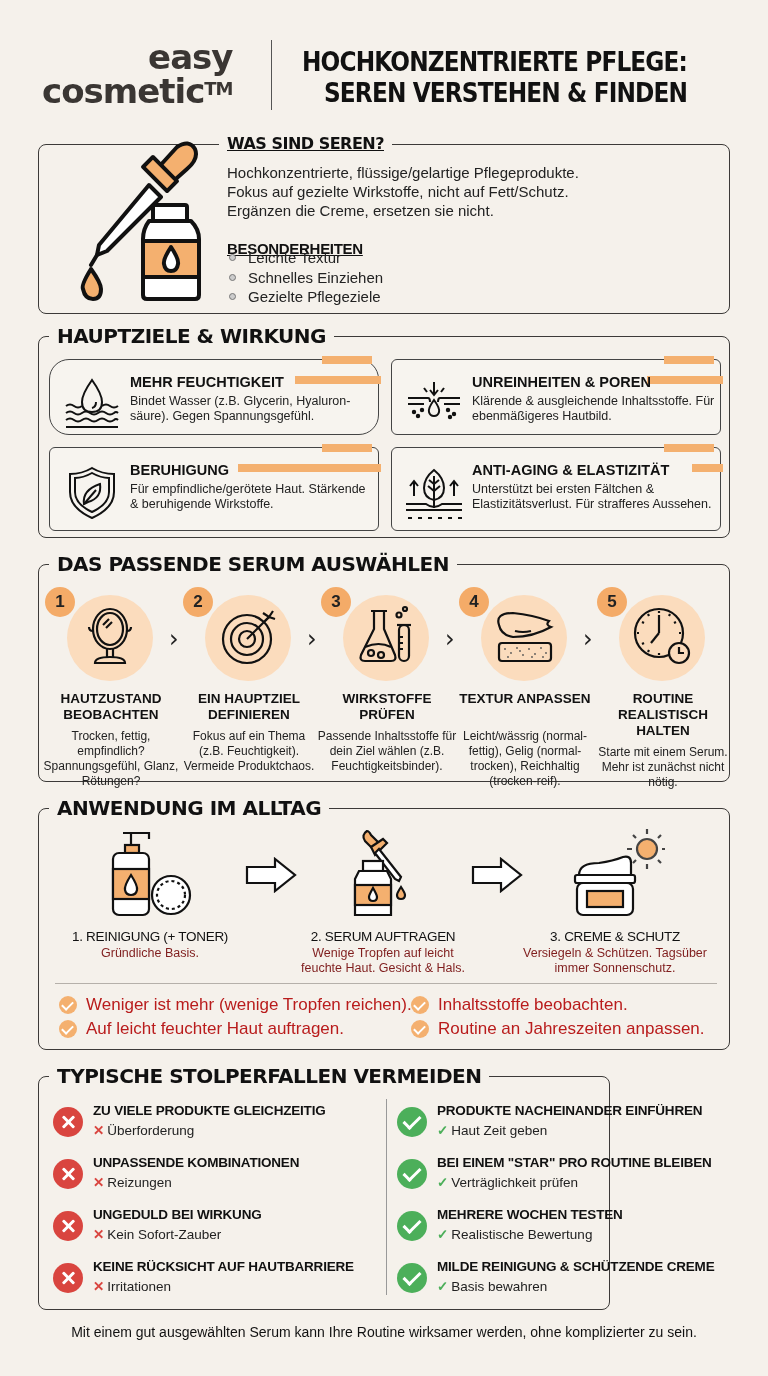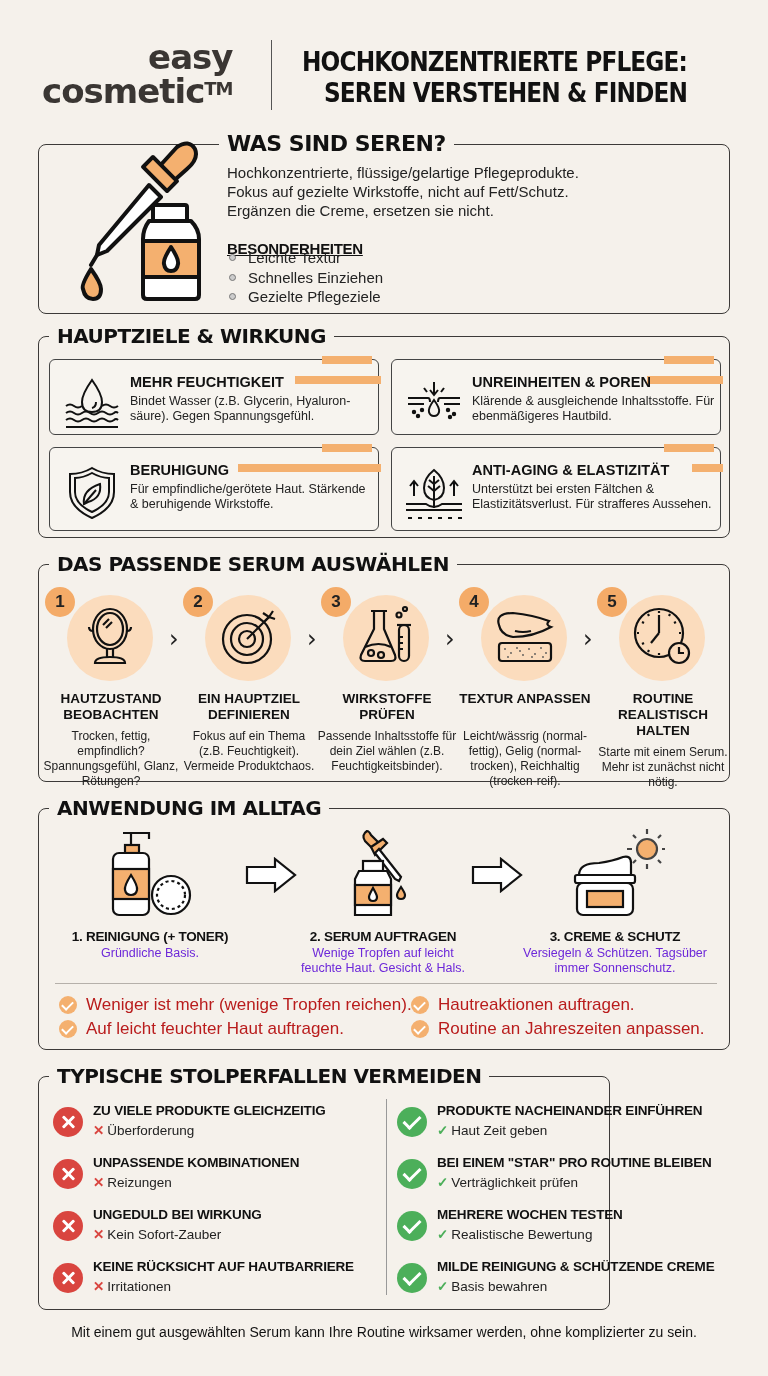--- a/index.html
+++ b/index.html
@@ -15,21 +15,21 @@
   .logo { position: absolute; left: 42px; top: 40px; font-family: "DejaVu Sans", sans-serif; font-weight: bold; color: #3a3633; font-size: 34px; line-height: 34px; letter-spacing: -1px; }
   .logo .tm { font-size: 18px; vertical-align: top; position: relative; top: -2px; }
   .header-divider { position: absolute; left: 271px; top: 40px; width: 1px; height: 70px; background: #555; }
   .main-title { position: absolute; left: 302px; top: 46px; font-family: "DejaVu Sans", sans-serif; font-weight: bold; font-size: 27px; line-height: 31px; color: #111; letter-spacing: -1px; transform: scaleX(0.86); transform-origin: left top; white-space: nowrap; }
 
   .panel { position: absolute; border: 1.5px solid #3c3a38; border-radius: 8px; }
   .panel-title { position: absolute; background: #f5f1eb; padding: 0 8px; font-family: "DejaVu Sans", sans-serif; font-weight: bold; font-size: 20px; color: #111; line-height: 22px; white-space: nowrap; letter-spacing: -0.5px; }
 
   
   #sec-intro { left: 38px; top: 144px; width: 692px; height: 170px; }
-  .intro-title { left: 180px; top: -12px; font-size: 22px; }
+  .intro-title { left: 180px; top: -12px; font-size: 16px; text-decoration: underline; }
   .intro-icon { position: absolute; left: 22px; top: -6px; width: 140px; height: 165px; }
   .intro-text { position: absolute; left: 188px; top: 18px; font-size: 15px; line-height: 19px; color: #222; }
   .intro-sub { position: absolute; left: 188px; top: 95px; font-weight: bold; font-size: 15px; color: #111; letter-spacing: -0.3px; text-decoration: underline; }
   .intro-list { position: absolute; left: 190px; top: 103px; list-style: none; font-size: 15px; line-height: 19.5px; color: #222; }
   .intro-list li { display: flex; align-items: center; }
   .bullet { width: 7px; height: 7px; border: 1.5px solid #777; border-radius: 50%; margin-right: 12px; background: #ccc; }
 
   
   #sec-goals { left: 38px; top: 336px; width: 692px; height: 202px; }
   .goals-title { left: 10px; top: -12px; }
@@ -47,22 +47,22 @@
   .step-num { position: absolute; left: 0; top: 0; width: 30px; height: 30px; border-radius: 50%; background: #f4ab68; font-weight: bold; font-size: 17px; line-height: 30px; text-align: center; color: #222; }
   .step-icon { position: absolute; left: 34px; top: 16px; width: 62px; height: 66px; }
   .step-head { position: absolute; left: 0; top: 104px; width: 132px; font-weight: bold; font-size: 13.5px; line-height: 16px; color: #111; }
   .step-desc { position: absolute; left: -4px; width: 140px; font-size: 12px; line-height: 15px; color: #222; }
   .chevron { position: absolute; top: 60px; font-size: 24px; color: #222; font-family: "DejaVu Sans", sans-serif; }
 
   
   #sec-apply { left: 38px; top: 808px; width: 692px; height: 242px; }
   .apply-title { left: 10px; top: -12px; }
   .apply-step { position: absolute; top: 120px; text-align: center; width: 220px; }
-  .apply-head { font-weight: bold; font-size: 13.5px; color: #111; letter-spacing: -0.3px; }
-  .apply-desc { font-size: 12.5px; line-height: 15px; color: #6d28d9; margin-top: 2px; }
+  .apply-head { font-weight: normal; font-size: 13.5px; color: #111; letter-spacing: -0.3px; }
+  .apply-desc { font-size: 12.5px; line-height: 15px; color: #7f1d1d; margin-top: 2px; }
   .apply-icon { position: absolute; }
   .apply-arrow { position: absolute; top: 48px; width: 52px; height: 36px; }
   .apply-rule { position: absolute; left: 16px; right: 12px; top: 174px; height: 1px; background: #b5b0aa; }
   .tip { position: absolute; display: flex; align-items: center; font-size: 17px; color: #b91c1c; }
   .tip-check { width: 18px; height: 18px; border-radius: 50%; background: #f4b06f; margin-right: 9px; position: relative; flex-shrink: 0; }
   .tip-check::after { content: ""; position: absolute; left: 5px; top: 3px; width: 5px; height: 9px; border-right: 2px solid #fff; border-bottom: 2px solid #fff; transform: rotate(45deg); }
 
   
   #sec-pitfalls { left: 38px; top: 1076px; width: 572px; height: 234px; }
   .pit-title { left: 10px; top: -12px; }
@@ -134,21 +134,21 @@
     <li>
         <span class="bullet"></span>
         <span>Gezielte Pflegeziele</span>
       </li>
   </ul>
 </div>
 
 <div class="panel" id="sec-goals">
   <div class="panel-title goals-title">HAUPTZIELE &amp; WIRKUNG</div>
 
-  <div class="goal-card" style="left:10px; top:22px; height:76px;">
+  <div class="goal-card" style="left:10px; top:22px; height:76px;border-radius:20px;">
     <div class="accent-bar" style="left:272px; top:-4px; width:50px;"></div>
     <div class="accent-bar" style="left:245px; top:16px; width:86px;"></div>
     <svg class="goal-icon" viewBox="0 0 60 60" fill="none" stroke="#111" stroke-width="2">
       <path d="M30 8 Q20 22 20 30 Q20 40 30 40 Q40 40 40 30 Q40 22 30 8 Z"></path>
       <path d="M34 30 Q34 35 30 36"></path>
       <path d="M4 34 Q8 31 12 34 Q16 37 20 34"></path>
         <path d="M40 34 Q44 31 48 34 Q52 37 56 34"></path>
       <path d="M4 41 Q8 38 12 41 Q16 44 20 41 Q24 38 28 41 Q32 44 36 41 Q40 38 44 41 Q48 44 52 41 Q54 39 56 41"></path>
       <path d="M4 48 Q8 45 12 48 Q16 51 20 48 Q24 45 28 48 Q32 51 36 48 Q40 45 44 48 Q48 51 52 48 Q54 46 56 48"></path>
       <path d="M4 55 L56 55"></path>
@@ -373,21 +373,21 @@
   <div class="tip" style="left:20px; top:186px;">
     <span class="tip-check"></span>
     <span>Weniger ist mehr (wenige Tropfen reichen).</span>
   </div>
   <div class="tip" style="left:20px; top:210px;">
     <span class="tip-check"></span>
     <span>Auf leicht feuchter Haut auftragen.</span>
   </div>
   <div class="tip" style="left:372px; top:186px;">
     <span class="tip-check"></span>
-    <span>Hautreaktionen auftragen.</span>
+    <span>Inhaltsstoffe beobachten.</span>
   </div>
   <div class="tip" style="left:372px; top:210px;align-items:center;">
     <span class="tip-check"></span>
     <span>Routine an Jahreszeiten anpassen.</span>
   </div>
 </div>
 
 <div class="panel" id="sec-pitfalls">
   <div class="panel-title pit-title">TYPISCHE STOLPERFALLEN VERMEIDEN</div>
   <div class="pit-divider"></div>

